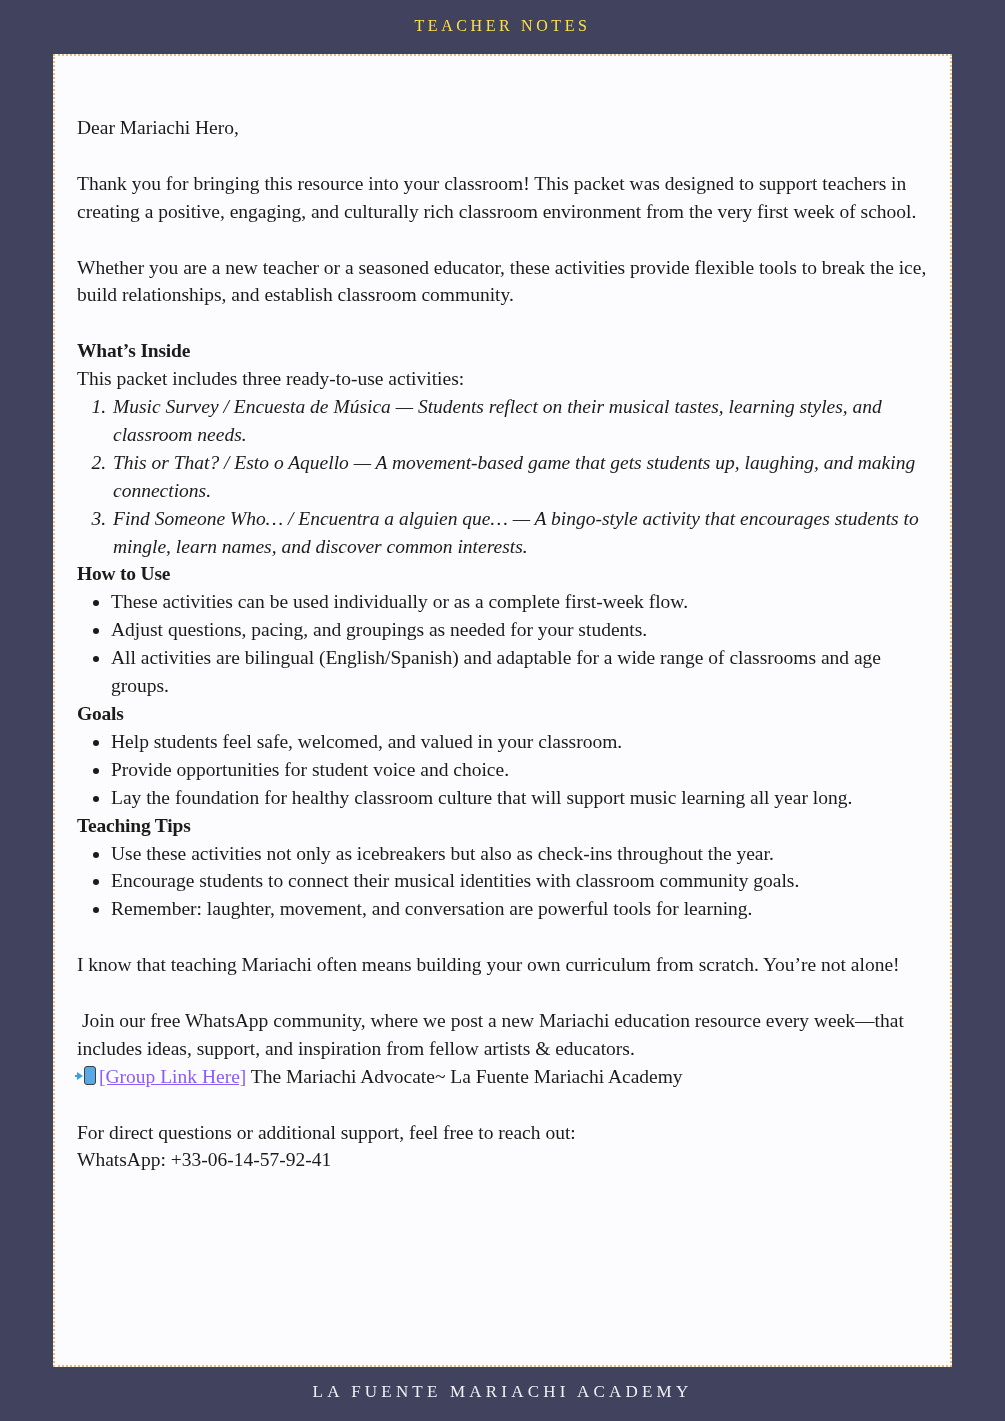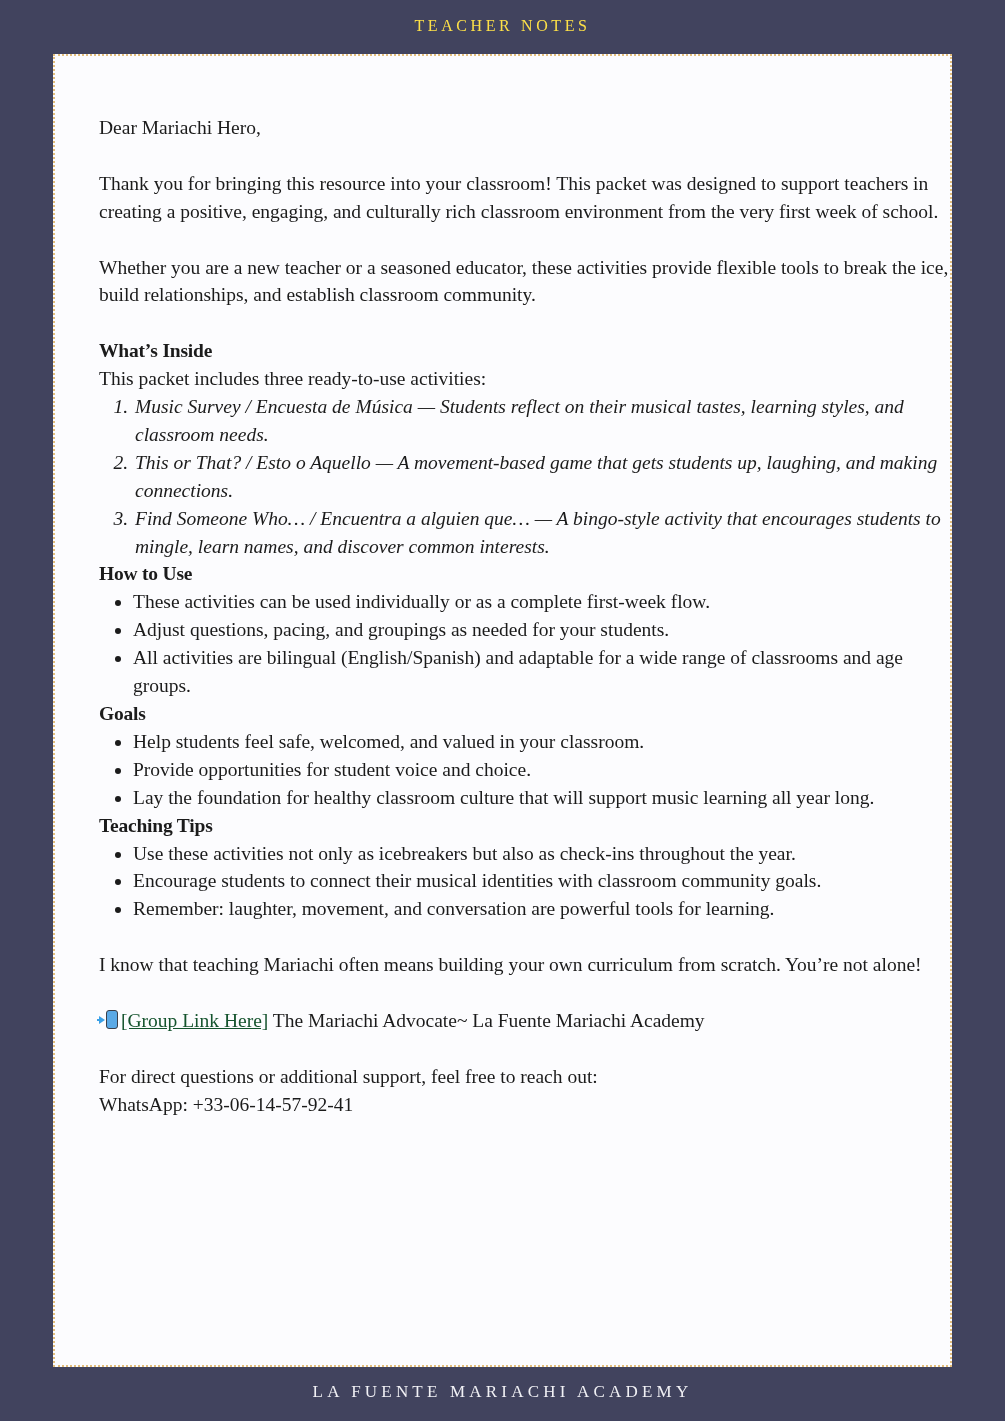--- a/index.html
+++ b/index.html
@@ -50,21 +50,20 @@
     }
     .content {
       position: absolute;
       left: 22px;
       top: 58px;
       width: 860px;
       color: #1b1b1b;
       font-family: "Liberation Serif", serif;
       font-size: 19.5px;
       line-height: 27.9px;
-      margin-left: 22px;
     }
     .content p {
       margin: 0;
     }
     .gap {
       height: 27.9px;
     }
     .heading {
       font-weight: bold;
       letter-spacing: -0.2px;
@@ -77,21 +76,21 @@
       padding-left: 2px;
       font-style: italic;
     }
     ul li {
       padding-left: 0;
     }
     ul {
       list-style: disc;
     }
     .link {
-      color: #14532d;
+      color: #8b5cf6;
       text-decoration: underline;
       cursor: pointer;
     }
     .phone-icon {
       display: inline-block;
       position: relative;
       width: 22px;
       height: 20px;
       vertical-align: -3px;
     }
@@ -165,20 +164,21 @@
     <p class="heading">Teaching Tips</p>
     <ul>
       <li>Use these activities not only as icebreakers but also as check-ins throughout the year.</li>
       <li>Encourage students to connect their musical identities with classroom community goals.</li>
       <li>Remember: laughter, movement, and conversation are powerful tools for learning.</li>
     </ul>
     <div class="gap"></div>
 
     <p>I know that teaching Mariachi often means building your own curriculum from scratch. You’re not alone!</p>
     <div class="gap"></div>
+    <p style="white-space: pre-wrap;"> Join our free WhatsApp community, where we post a new Mariachi education resource every week—that includes ideas, support, and inspiration from fellow artists &amp; educators.</p>
     <p>
       <span class="phone-icon">
         <span class="arrow-shaft"></span>
         <span class="arrow"></span>
         <span class="phone"></span>
       </span><span class="link">[Group Link Here]</span><span style="white-space: pre-wrap;"> The Mariachi Advocate~ La Fuente Mariachi Academy</span>
     </p>
     <div class="gap"></div>
 
     <p>For direct questions or additional support, feel free to reach out:</p>

